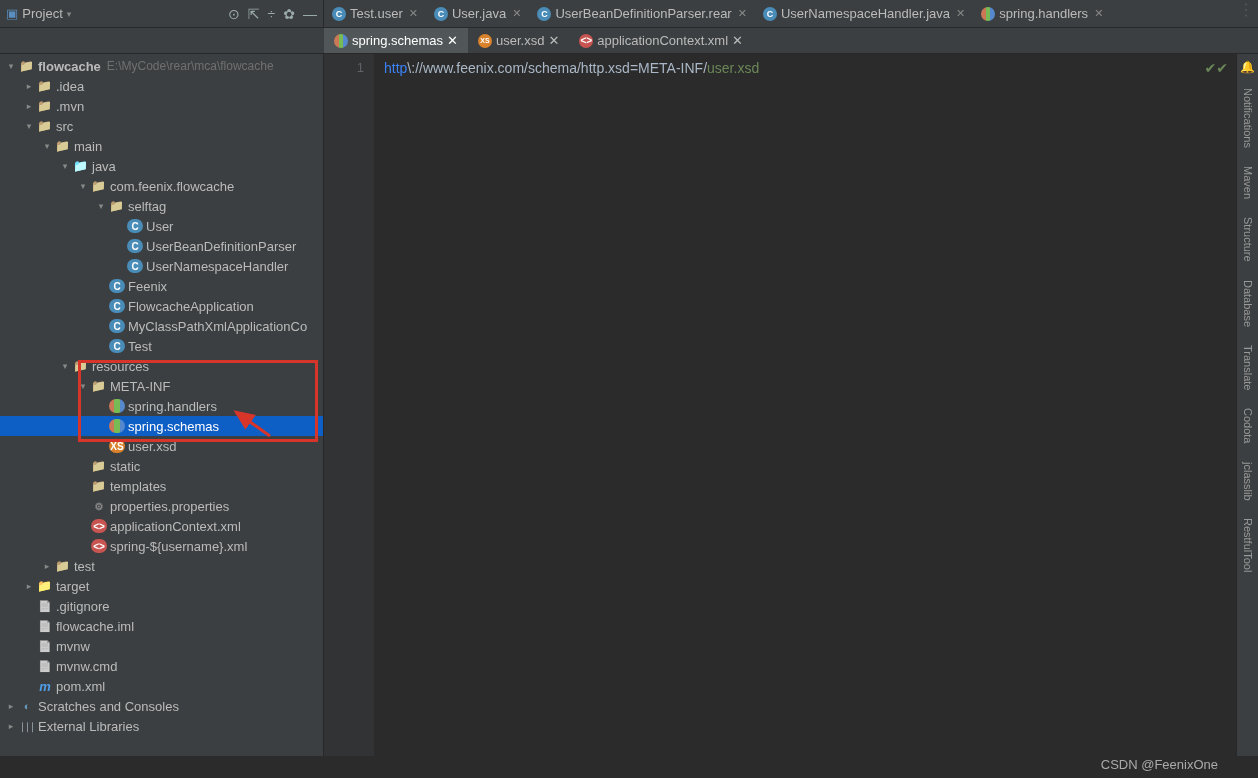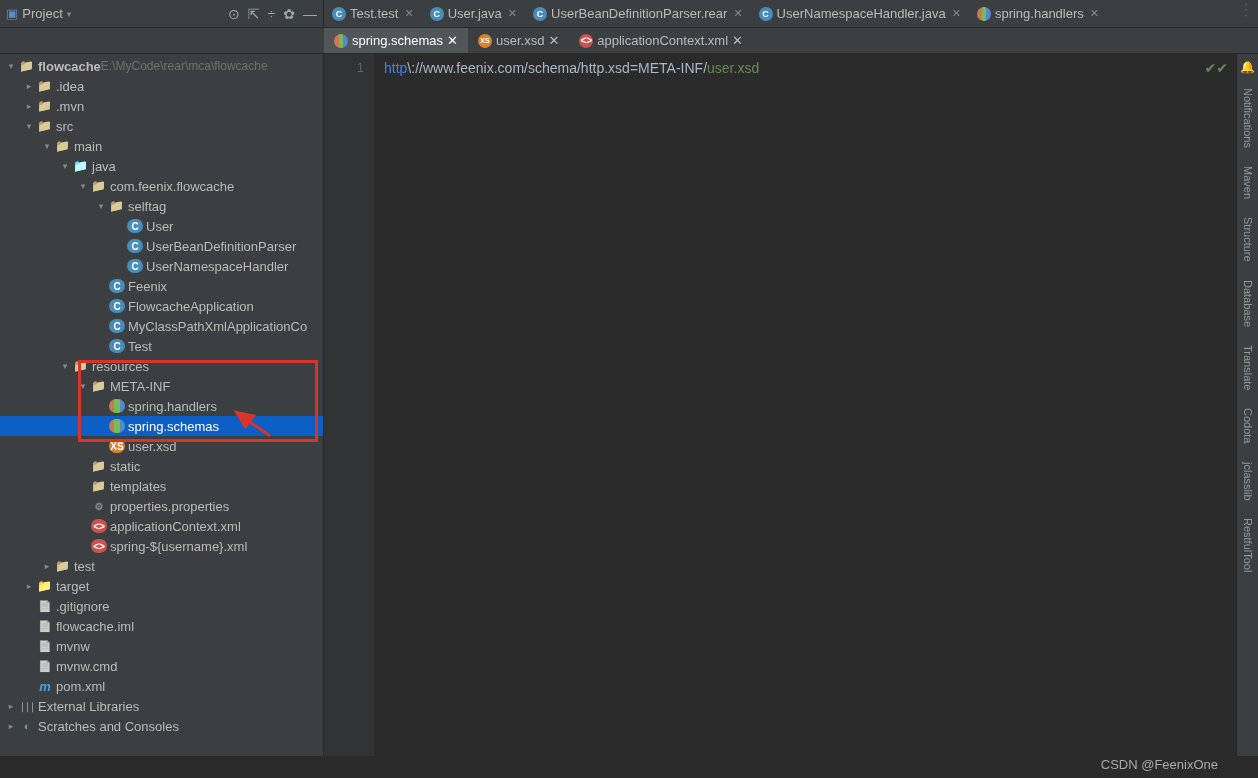--- a/index.html
+++ b/index.html
@@ -27,21 +27,21 @@
 .main { display: flex; height: calc(100% - 54px - 22px); }
 
 .sidebar { width: 324px; background: #3c3f41; border-right: 1px solid #282828; overflow-y: auto; padding-top: 2px; position: relative; }
 .tree-row { display: flex; align-items: center; height: 20px; cursor: pointer; padding-left: 6px; white-space: nowrap; }
 .tree-row.selected { background: #0d5ec5; color: #fff; }
 .chevron { width: 10px; color: #888; font-size: 9px; display: inline-block; text-align: center; }
 .chevron.open::before { content: "▾"; }
 .chevron.closed::before { content: "▸"; }
 .chevron.none::before { content: ""; }
 .node-icon { width: 16px; margin: 0 3px; display: inline-flex; align-items: center; justify-content: center; font-size: 10px; }
-.path-text { color: #707070; font-size: 12px; }
+.path-text { color: #707070; margin-left: 6px; font-size: 12px; }
 
 .highlight-box { position: absolute; left: 78px; top: 306px; width: 240px; height: 82px; border: 3px solid #d8352a; pointer-events: none; z-index: 10; }
 .arrow { position: absolute; left: 230px; top: 352px; z-index: 11; pointer-events: none; }
 
 .editor { flex: 1; background: #2b2b2b; display: flex; position: relative; }
 .gutter { width: 50px; background: #313335; color: #606366; text-align: right; padding: 6px 10px 0 0; font-family: "Consolas", monospace; font-size: 13px; }
 .code { flex: 1; padding: 6px 0 0 10px; font-family: "Consolas", monospace; font-size: 14px; }
 .code .kw { color: #3b82f6; }
 .code .str { color: #a9b7c6; }
 .code .op { color: #a9b7c6; }
@@ -69,21 +69,21 @@
       <span>⊙</span>
       <span>⇱</span>
       <span>÷</span>
       <span>✿</span>
       <span>—</span>
     </div>
   </div>
   <div class="editor-tabs" id="tabs1">
       <div class="editor-tab">
         <span class="tab-icon icon-java">C</span>
-        <span>Test.test</span>
+        <span>Test.user</span>
         <span class="close">✕</span>
       </div>
       <div class="editor-tab">
         <span class="tab-icon icon-java">C</span>
         <span>User.java</span>
         <span class="close">✕</span>
       </div>
       <div class="editor-tab">
         <span class="tab-icon icon-java">C</span>
         <span>UserBeanDefinitionParser.rear</span>
@@ -289,30 +289,30 @@
         <span>mvnw.cmd</span>
       </div>
       <div class="tree-row" style="padding-left: 24px;">
         <span class="chevron none"></span>
         <span class="tab-icon node-icon" style="color: rgb(79, 158, 232); font-weight: bold; font-style: italic; font-size: 13px;">m</span>
         <span>pom.xml</span>
       </div>
       <div class="tree-row" style="padding-left: 6px;">
         <span class="chevron closed"></span>
         <span class="tab-icon node-icon">
+          <span class="scratch-icon"></span>
+        </span>
+        <span>Scratches and Consoles</span>
+      </div>
+      <div class="tree-row" style="padding-left: 6px;">
+        <span class="chevron closed"></span>
+        <span class="tab-icon node-icon">
           <span class="libs-icon"></span>
         </span>
         <span>External Libraries</span>
-      </div>
-      <div class="tree-row" style="padding-left: 6px;">
-        <span class="chevron closed"></span>
-        <span class="tab-icon node-icon">
-          <span class="scratch-icon"></span>
-        </span>
-        <span>Scratches and Consoles</span>
       </div>
     </div>
 
   <div class="editor">
     <div class="gutter">
       <div>1</div>
     </div>
     <div class="code">
       <span class="kw">http</span><span class="str">\://www.feenix.com/schema/http.xsd</span><span class="op">=</span><span class="str">META-INF/</span><span class="val">user.xsd</span>
     </div>

